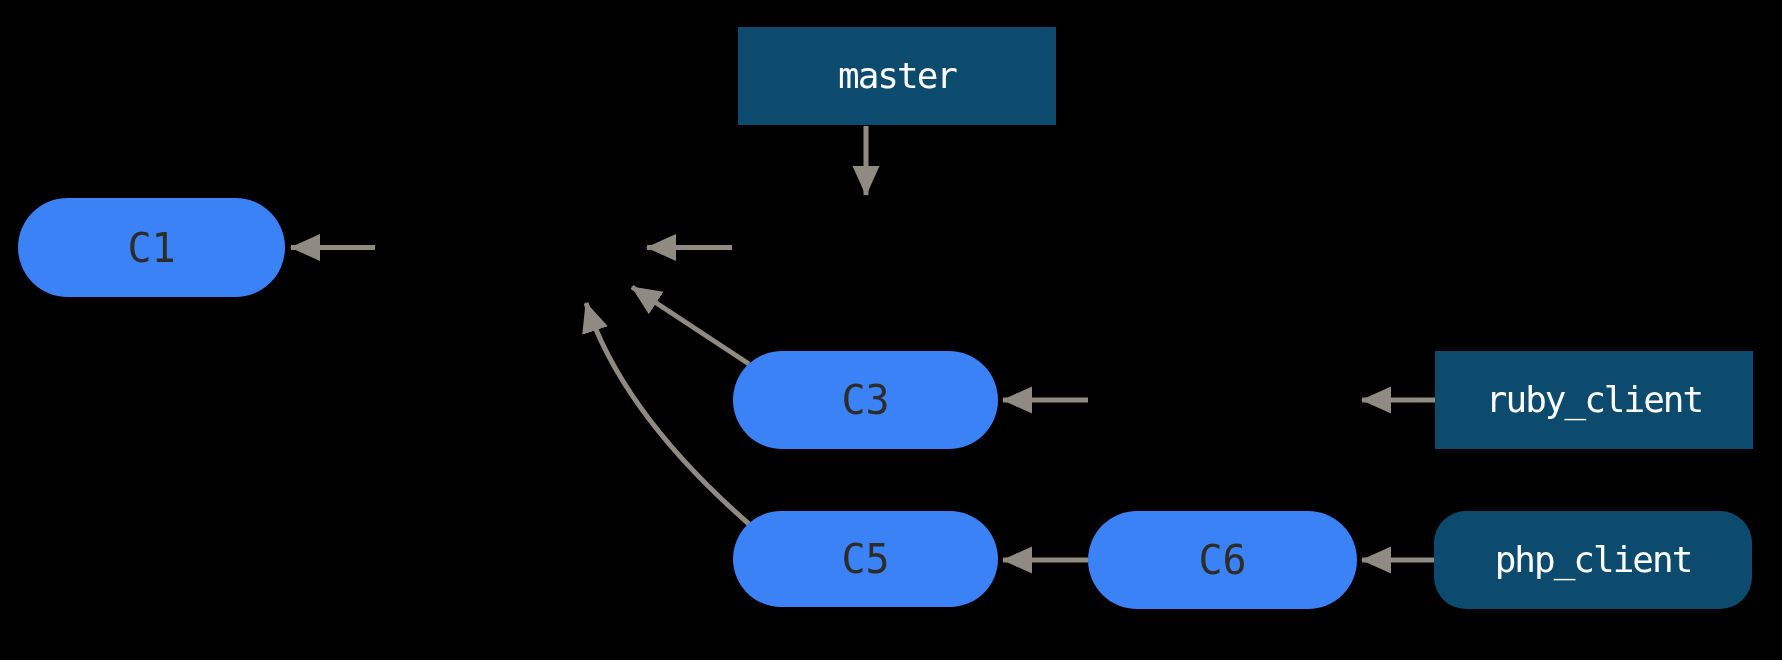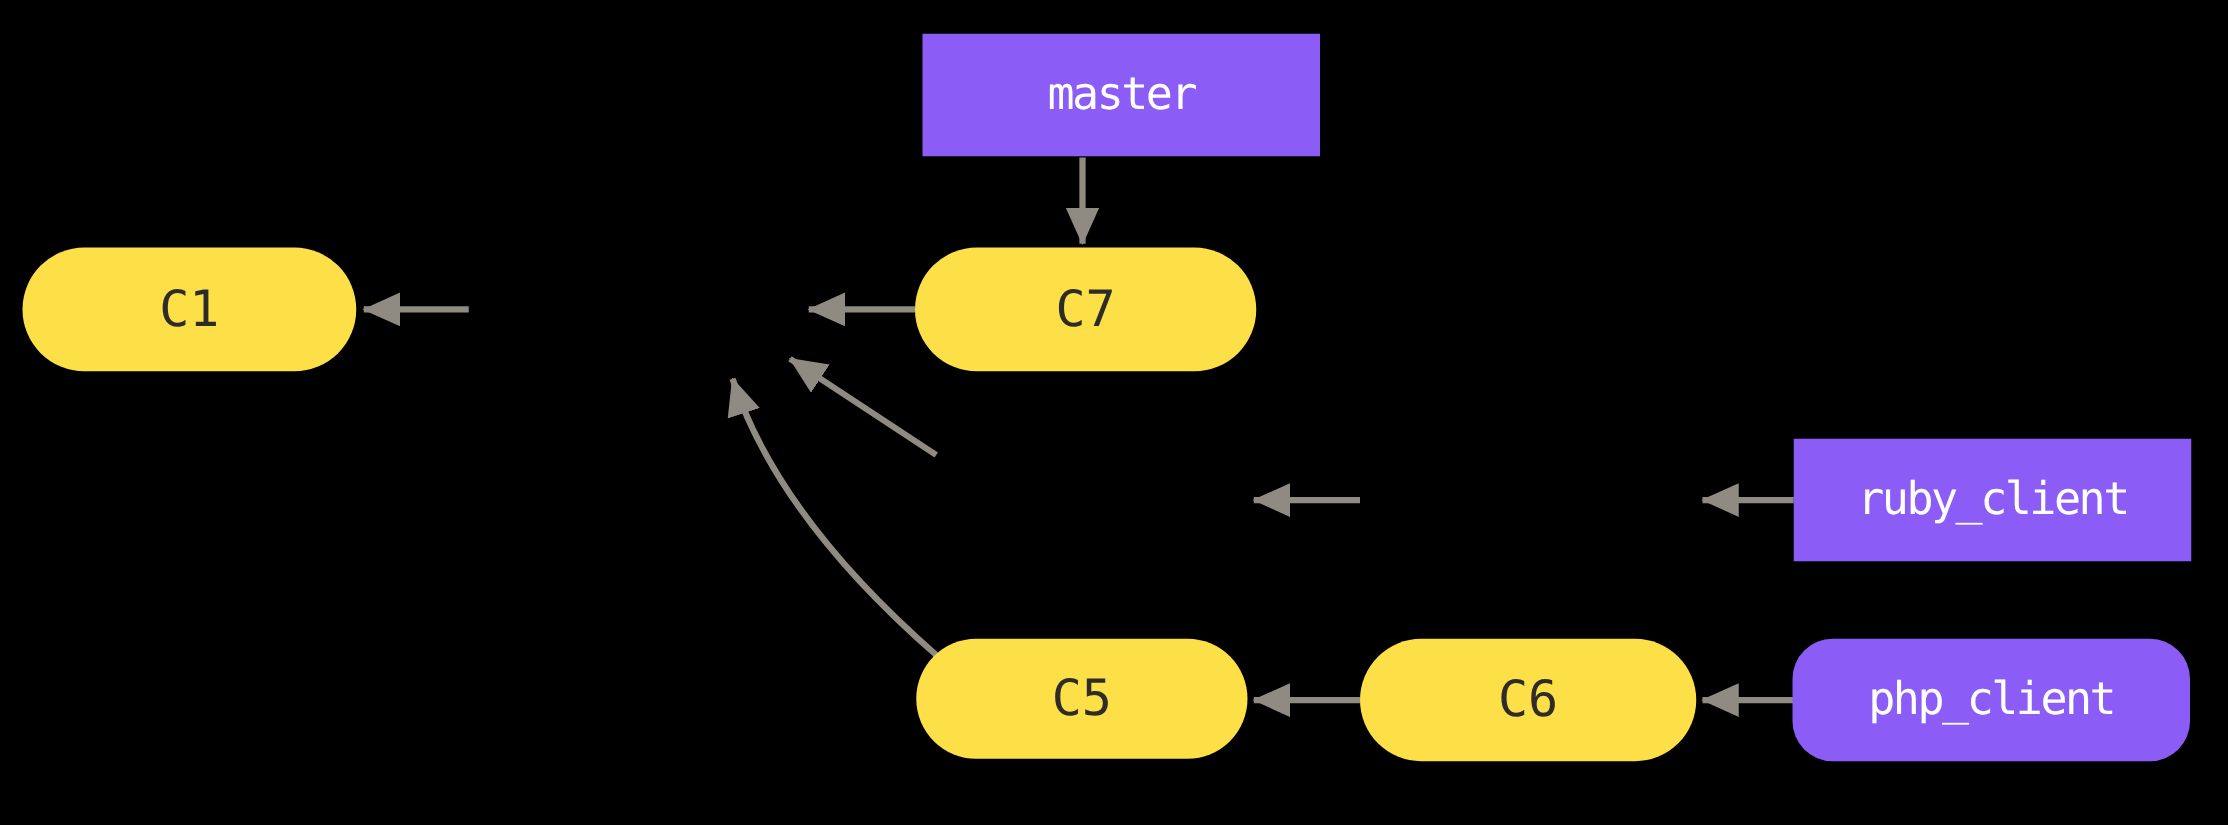--- a/index.html
+++ b/index.html
@@ -12,34 +12,34 @@
     font-family: "DejaVu Sans Mono", "Liberation Mono", monospace;
   }
   .edges-layer {
     position: absolute;
     left: 0; top: 0;
     width: 1782px; height: 660px;
   }
   .commit {
     position: absolute;
     height: 99px;
-    background: #fde047;
+    background: #3b82f6;
     border-radius: 50px;
     display: flex;
     align-items: center;
     justify-content: center;
     color: #2E2C28;
     font-size: 40px;
     line-height: 1;
   }
   .branch {
     position: absolute;
     width: 318px;
     height: 98px;
-    background: #8b5cf6;
+    background: #0c4a6e;
     display: flex;
     align-items: center;
     justify-content: center;
     color: #FFFFFF;
     font-size: 36px;
     letter-spacing: -2px;
     line-height: 1;
   }
 </style>
 </head>
@@ -70,24 +70,24 @@
   <div class="branch" style="left:1435px; top:351px;">
     <span>ruby_client</span>
   </div>
   <div class="branch" style="left:1434px; top:511px;border-radius:32px;">
     <span>php_client</span>
   </div>
 
   <div class="commit" style="left:18px; top:198px; width:267px;">
     <span>C1</span>
   </div>
-  <div class="commit" style="left:732px; top:198px; width:273px;">
-    <span>C7</span>
+
+  <div class="commit" style="left:733px; top:351px; width:265px; height:98px;">
+    <span>C3</span>
   </div>
-
 
   <div class="commit" style="left:733px; top:511px; width:265px; height:96px;">
     <span>C5</span>
   </div>
   <div class="commit" style="left:1088px; top:511px; width:269px; height:98px;">
     <span>C6</span>
   </div>
 
 </div>
 

